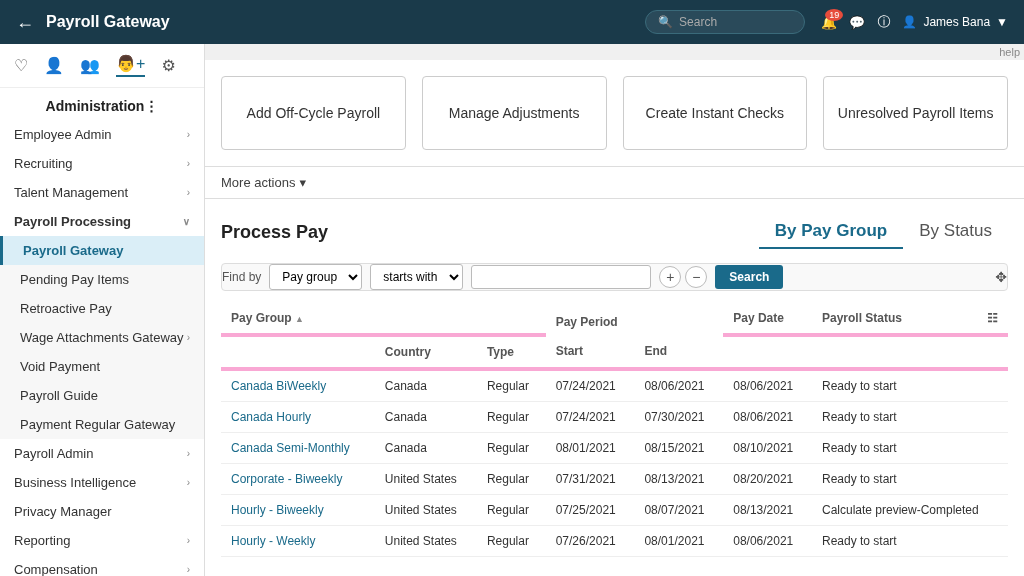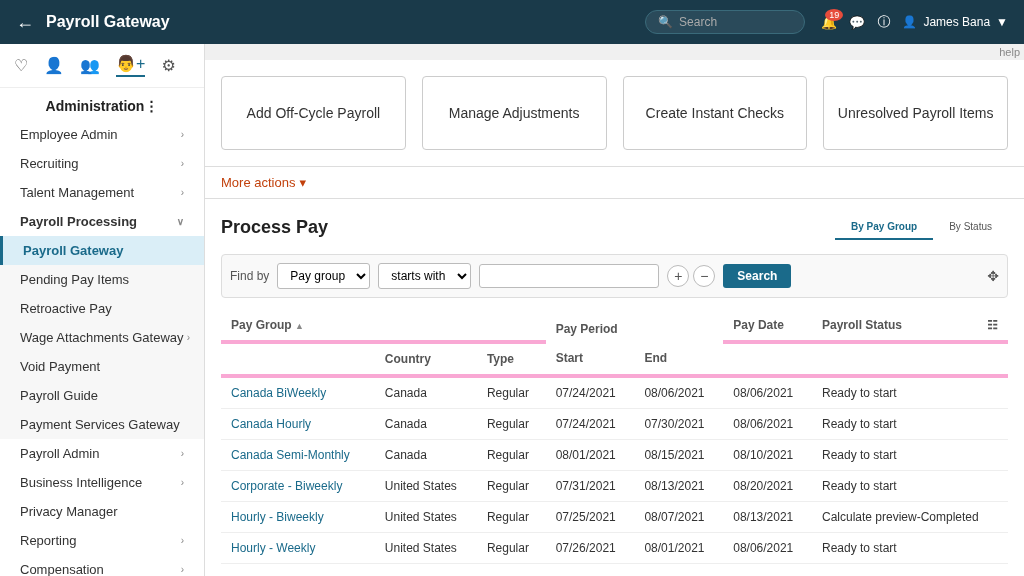--- a/index.html
+++ b/index.html
@@ -102,21 +102,21 @@
       cursor: pointer;
       display: flex;
       align-items: center;
       justify-content: space-between;
     }
     .sidebar-item.active { background: #e8f4f8; font-weight: 600; color: #1a6a8a; border-left: 3px solid #1a6a8a; }
     .sidebar-item.sub-item { padding-left: 20px; background: #f7f7f7; }
     .sidebar-item.sub-item.active { background: #daeef7; }
     .chevron { font-size: 10px; color: #888; }
     .sidebar-group-header {
-      padding: 7px 20px;
+      padding: 7px 14px;
       font-size: 13px;
       color: #333;
       cursor: pointer;
       display: flex;
       align-items: center;
       justify-content: space-between;
       font-weight: 500;
     }
     .sidebar-group-header.expanded { font-weight: 600; }
 
@@ -157,21 +157,21 @@
       background: white;
     }
 
     
     .more-actions-bar {
       padding: 8px 16px;
       background: white;
       border-bottom: 1px solid #ddd;
     }
     .more-actions-link {
-      color: #c2410c;
+      color: #404040;
       font-size: 13px;
       cursor: pointer;
       display: inline-flex;
       align-items: center;
       gap: 4px;
     }
 
     
     .process-pay {
       padding: 16px;
@@ -189,38 +189,37 @@
       font-size: 18px;
       font-weight: 600;
       color: #222;
     }
     .tabs {
       display: flex;
       gap: 0;
     }
     .tab {
       padding: 6px 16px;
-      font-size: 10px;
+      font-size: 17px;
       cursor: pointer;
       color: #555;
       border-bottom: 2px solid transparent;
     }
     .tab.active {
       color: #1a6a8a;
       border-bottom: 2px solid #1a6a8a;
       font-weight: 600;
     }
 
     
     .filter-bar {
       display: flex;
       align-items: center;
       gap: 8px;
       margin-bottom: 12px;
-      padding: 8px;
       background: #f9f9f9;
       border: 1px solid #ddd;
       border-radius: 4px;
     }
     .filter-label { font-size: 12px; color: #555; }
     .filter-select {
       border: 1px solid #bbb;
       border-radius: 3px;
       padding: 4px 8px;
       font-size: 12px;
@@ -358,21 +357,21 @@
       <span>Wage Attachments Gateway</span>
       <span class="chevron">›</span>
     </div>
     <div class="sidebar-item sub-item">
       <span>Void Payment</span>
     </div>
     <div class="sidebar-item sub-item">
       <span>Payroll Guide</span>
     </div>
     <div class="sidebar-item sub-item">
-      <span>Payment Services Gateway</span>
+      <span>Payment Regular Gateway</span>
     </div>
     <div class="sidebar-group-header">
       <span>Payroll Admin</span>
       <span class="chevron">›</span>
     </div>
     <div class="sidebar-group-header">
       <span>Business Intelligence</span>
       <span class="chevron">›</span>
     </div>
     <div class="sidebar-group-header">

